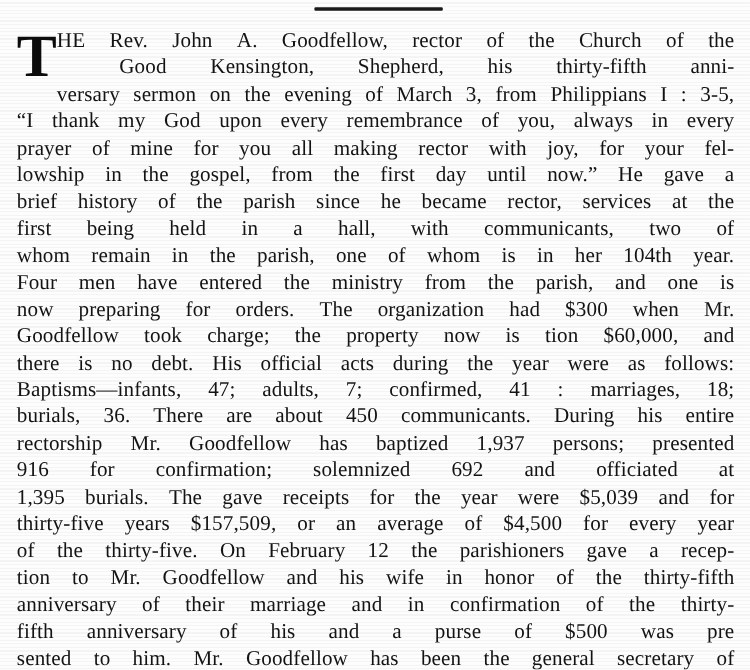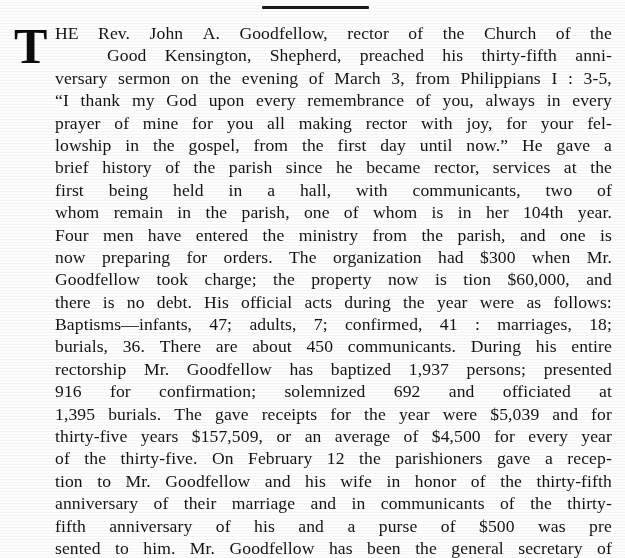--- a/index.html
+++ b/index.html
@@ -63,21 +63,20 @@
   }
 
   .line {
     display: block;
     height: 22.4px;
     font-size: 17.6px;
     line-height: 22.4px;
     white-space: nowrap;
     color: #131313;
     letter-spacing: 0.1px;
-    margin-left: 41px;
   }
 
   
   .j {
     display: flex;
     justify-content: space-between;
   }
   .j > span { white-space: pre; }
 
   
@@ -120,21 +119,20 @@
         <span>the</span>
         <span>Church</span>
         <span>of</span>
         <span>the</span>
       </div>
     <div class="line j indent2">
 
     <span>Good</span>
         <span>Kensington,</span>
         <span>Shepherd,</span>
-        <span>preached</span>
         <span>his</span>
         <span>thirty-fifth</span>
         <span>anni-</span>
       </div>
     <div class="line j">
 
     <span>versary</span>
         <span>sermon</span>
         <span>on</span>
         <span>the</span>
@@ -402,21 +400,21 @@
         <span>thirty-fifth</span>
       </div>
     <div class="line j">
 
     <span>anniversary</span>
         <span>of</span>
         <span>their</span>
         <span>marriage</span>
         <span>and</span>
         <span>in</span>
-        <span>communicants</span>
+        <span>confirmation</span>
         <span>of</span>
         <span>the</span>
         <span>thirty-</span>
       </div>
     <div class="line j">
 
     <span>fifth</span>
         <span>anniversary</span>
         <span>of</span>
         <span>his</span>

